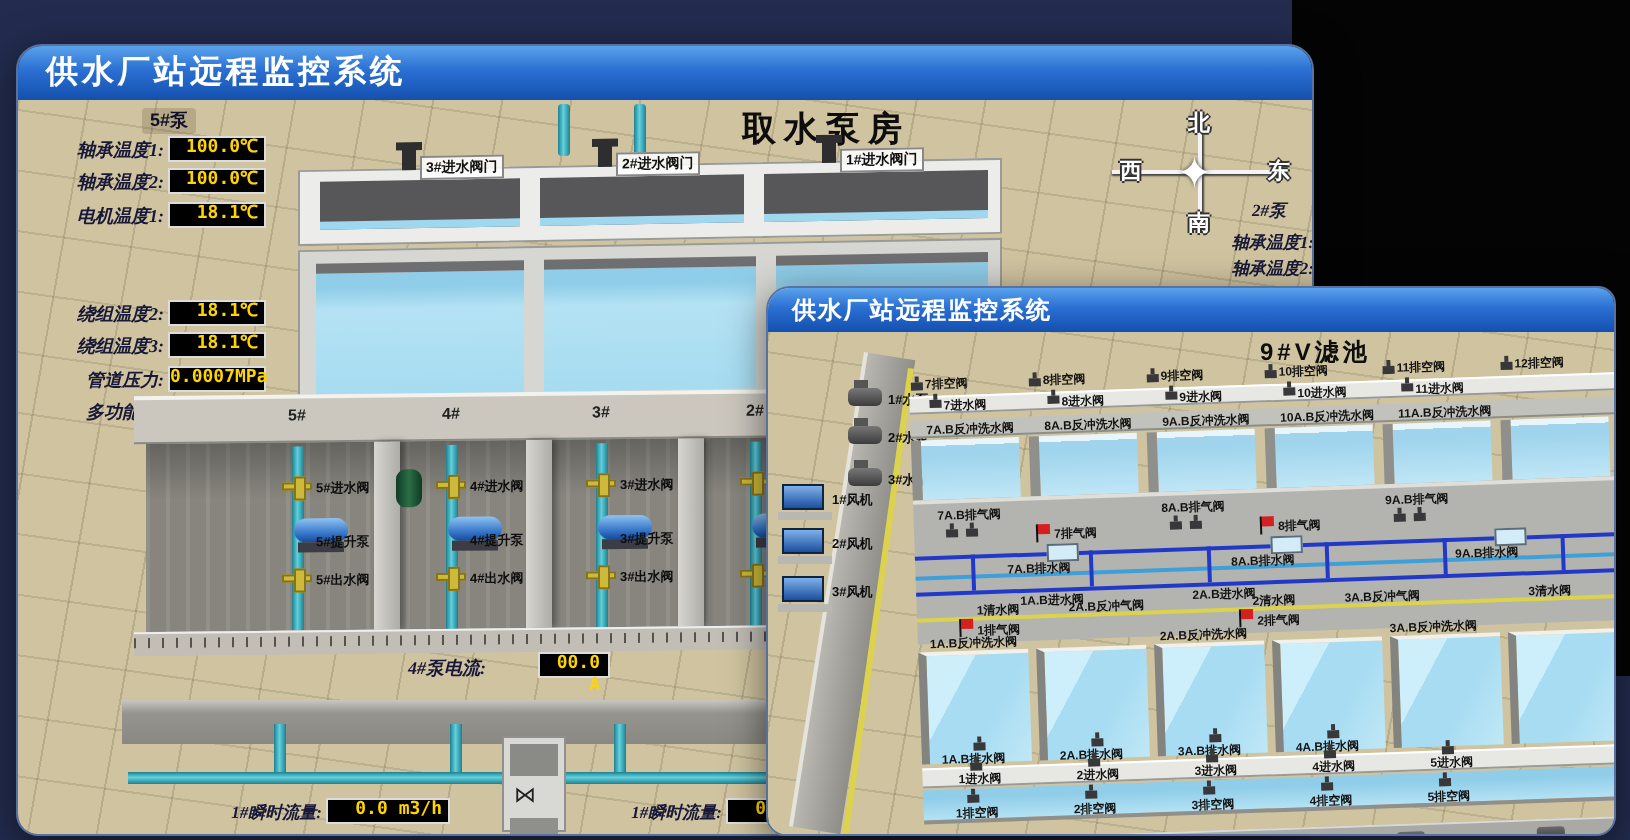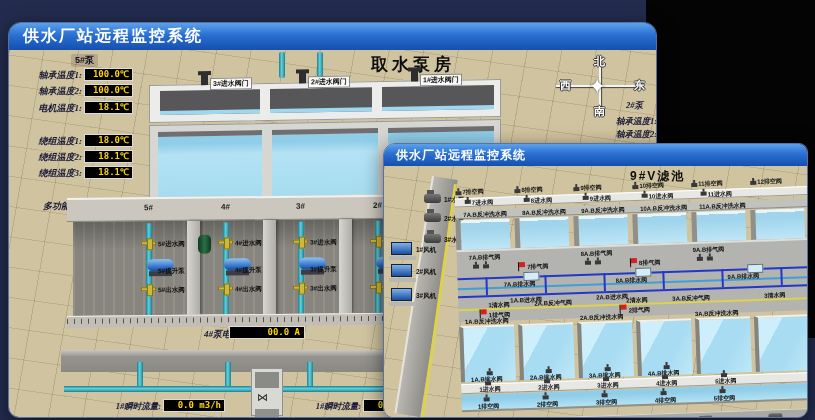--- a/index.html
+++ b/index.html
@@ -68,21 +68,21 @@
   .vpipe{position:absolute;top:26px;width:6px;height:92px;background:linear-gradient(90deg,#1f7f8f,#5fd0dc 45%,#1f7f8f);}
   .yvalve{position:absolute;width:15px;height:4px;background:#cdb93a;border:1px solid #86741c;}
   .yvalve::after{content:"";position:absolute;left:5px;top:-4px;width:4px;height:10px;background:#cdb93a;border:1px solid #86741c;}
   .pumpbody{position:absolute;width:27px;height:12px;border-radius:6px;background:linear-gradient(180deg,#8ec2f2,#2e6ec4 70%,#1a4a96);}
   .pumpbody::after{content:"";position:absolute;left:2px;top:12px;width:23px;height:5px;background:#3c3c44;}
   .blab{position:absolute;font:bold 6.5px "Liberation Sans",sans-serif;color:#0e0e0e;white-space:nowrap;}
   .gtank{position:absolute;left:131px;top:38px;width:13px;height:19px;border-radius:5px;background:linear-gradient(90deg,#0e3a24,#2c6e46 50%,#0e3a24);}
   
   .cmrow{position:absolute;top:276px;height:14px;}
   .clab{position:absolute;right:62px;top:2px;font:bold italic 9px "Liberation Serif",serif;color:#181838;white-space:nowrap;}
-  .clcd{position:absolute;right:0;top:0;width:76px;height:13px;font-size:9px;line-height:11px;padding-right:4px;}
+  .clcd{position:absolute;right:0;top:0;width:36px;height:13px;font-size:9px;line-height:11px;padding-right:4px;}
   #bwall{position:absolute;left:52px;top:300px;width:322px;height:22px;background:linear-gradient(180deg,#c9c7c1,#96948e 30%,#8a8882);}
   #bpipe{position:absolute;left:55px;top:336px;width:320px;height:6px;background:linear-gradient(180deg,#1f7f8f,#62d2de 45%,#1f7f8f);}
   .stub{position:absolute;top:312px;width:6px;height:26px;background:linear-gradient(90deg,#1f7f8f,#62d2de 45%,#1f7f8f);}
   #vbox{position:absolute;left:242px;top:318px;width:32px;height:48px;background:#d8d8d4;border:1px solid #909090;}
   #vbox .inner{position:absolute;left:3px;top:3px;width:24px;height:16px;background:#8a8a86;}
   #vbox .glyph{position:absolute;left:5px;top:22px;font-size:11px;color:#222;}
   #vbox .base{position:absolute;left:3px;top:40px;width:24px;height:14px;background:#8f8f8b;}
   .fmrow{position:absolute;top:349px;height:14px;}
   .fmlab{position:absolute;right:64px;top:2px;font:bold italic 8.5px "Liberation Serif",serif;color:#181838;white-space:nowrap;}
   .fmlcd{position:absolute;right:0;top:0;width:62px;height:13px;font-size:9px;line-height:11px;padding-right:3px;}
@@ -133,31 +133,31 @@
             <div class="lcd plcd">100.0℃</div>
           </div>
           <div class="prow" style="top: 16.4px;">
             <div class="plab">轴承温度2:</div>
             <div class="lcd plcd">100.0℃</div>
           </div>
           <div class="prow" style="top: 32.8px;">
             <div class="plab">电机温度1:</div>
             <div class="lcd plcd">18.1℃</div>
           </div>
-          <div class="prow" style="top: 65.6px;">
-            <div class="plab">绕组温度1:</div>
-            <div class="lcd plcd">18.0℃</div>
-          </div>
           <div class="prow" style="top: 82px;">
             <div class="plab">绕组温度2:</div>
             <div class="lcd plcd">18.1℃</div>
           </div>
           <div class="prow" style="top: 98.4px;">
             <div class="plab">绕组温度3:</div>
             <div class="lcd plcd">18.1℃</div>
+          </div>
+          <div class="prow" style="top: 114.8px;">
+            <div class="plab">管道压力:</div>
+            <div class="lcd plcd">0.0007MPa</div>
           </div>
           <div class="prow" style="top: 131.2px;">
             <div class="plab">多功能阀:</div>
             <div class="lcd plcd">0%</div>
           </div>
         </div>
 
       <div class="stitle" style="left:318px;top:3px;margin-left:44px;">取水泵房</div>
       <div class="tpipe" style="left:270px;top:2px;height:26px;"></div>
       <div class="tpipe" style="left:308px;top:2px;height:26px;"></div>

